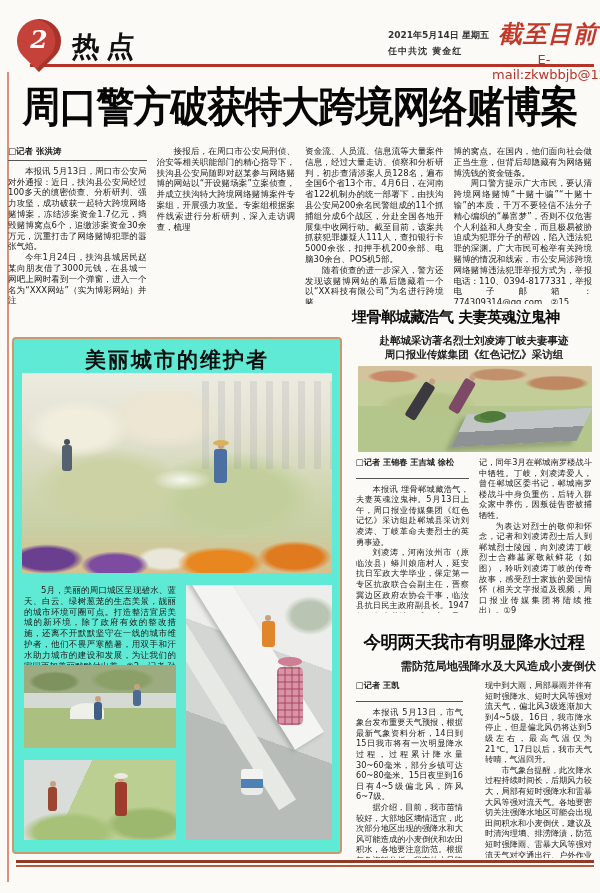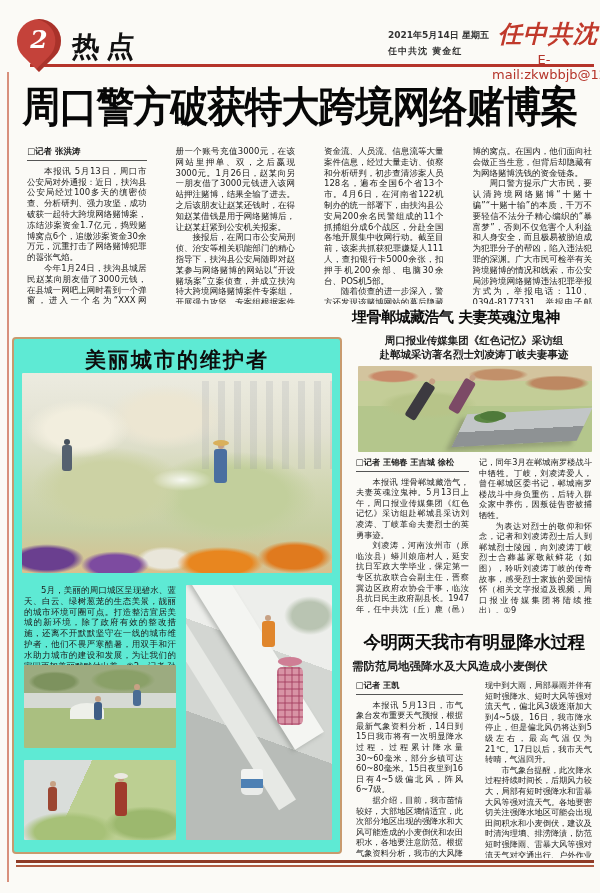--- a/index.html
+++ b/index.html
@@ -24,21 +24,21 @@
          letter-spacing:1px;white-space:nowrap;}
   .masthead-mail{position:absolute;left:492px;top:52px;width:104px;text-align:center;
          font-size:13px;color:#b5342a;}
 
   
   .headline{position:absolute;left:0;top:82px;width:600px;text-align:center;
          font-size:38px;font-weight:900;letter-spacing:-1px;color:#070707;
          transform:scaleY(1.1);}
   .lead-cols{position:absolute;left:8px;top:146px;width:584px;height:158px;
          display:flex;gap:10px;overflow:hidden;}
-  .lead-cols .col{flex:1;overflow:hidden;margin-left:19px;}
+  .lead-cols .col{flex:1;overflow:hidden;}
   .bodytxt{font-size:8.5px;line-height:10.8px;text-align:justify;color:#1b1b1b;}
   .bodytxt p{margin:0;}
   .bodytxt p.ind{text-indent:2em;}
   .byline{font-size:8.5px;font-weight:bold;color:#222;border-bottom:1px solid #555;
          padding-bottom:3px;margin-bottom:5px;}
 
   
   .city-box{position:absolute;left:12px;top:337px;width:326px;height:513px;
          border:2px solid #c89a6e;border-radius:4px;background:#5eead4;overflow:hidden;}
   .city-title{position:absolute;left:0;top:7px;width:100%;text-align:center;
@@ -122,28 +122,28 @@
      background:linear-gradient(180deg,#c2c6c7 0 55%,#8e9294 55% 100%);
      transform:skewX(-28deg) rotate(-3deg);box-shadow:-4px 4px 4px rgba(80,80,70,.3);}
   .t-fig1{left:24%;top:18%;width:12px;height:40px;background:#3c3a40;transform:rotate(32deg);}
   .t-fig2{left:42%;top:14%;width:12px;height:36px;background:#7c4a66;transform:rotate(30deg);}
   .t-flowers{position:absolute;left:52%;top:52%;width:26px;height:10px;border-radius:50%;
      background:#4f7a3a;box-shadow:-6px 2px 0 #5b8743;}
   .martyr-cols{position:absolute;left:356px;top:457px;width:236px;height:156px;
      display:flex;gap:10px;overflow:hidden;}
   .martyr-cols .col{flex:1;overflow:hidden;}
   .small-byline{font-size:8.2px;font-weight:bold;border-bottom:1px solid #555;
-     padding-bottom:3px;margin-bottom:5px;}
+     padding-bottom:10px;margin-bottom:5px;}
   .rt-txt{font-size:8.2px;line-height:10.6px;text-align:justify;}
   .rt-txt p{margin:0;}
   .rt-txt p.ind{text-indent:2em;}
 
   .weather-title{position:absolute;left:352px;top:630px;width:244px;text-align:center;
      font-size:17.5px;font-weight:700;letter-spacing:-.5px;color:#0b0b0b;white-space:nowrap;}
-  .weather-sub{position:absolute;left:352px;top:659px;width:244px;text-align:left;
+  .weather-sub{position:absolute;left:352px;top:659px;width:244px;text-align:right;
      font-size:11.5px;font-weight:bold;color:#1e1e1e;}
   .weather-cols{position:absolute;left:356px;top:680px;width:236px;height:178px;
      display:flex;gap:22px;overflow:hidden;}
   .weather-cols .col{flex:1;overflow:hidden;}
 
   
   .foot-line1{position:absolute;left:16px;right:6px;top:860px;height:2.5px;background:#8f3b26;}
   .foot-line2{position:absolute;left:16px;right:6px;top:865px;height:1.5px;background:#b05c42;}
 </style>
 </head>
@@ -152,32 +152,31 @@
 <div class="page">
 
   <div class="left-rule"></div>
   <div class="hdr-line"></div>
   <div class="pin">
     <b>2</b>
   </div>
   <div class="section-name">热点</div>
   <div class="hdr-date">2021年5月14日 星期五</div>
   <div class="hdr-editor">任中共沈 黄金红</div>
-  <div class="masthead">任中共沈</div>
+  <div class="masthead">截至目前</div>
   <div class="masthead-mail">E-mail:zkwbbjb@126.com</div>
 
   <div class="headline">周口警方破获特大跨境网络赌博案</div>
   <div class="lead-cols bodytxt">
     <div class="col">
       <div class="byline">□记者 张洪涛</div>
       <p class="ind">本报讯 5月13日，周口市公安局对外通报：近日，扶沟县公安局经过100多天的缜密侦查、分析研判、强力攻坚，成功破获一起特大跨境网络赌博案，冻结涉案资金1.7亿元，捣毁赌博窝点6个，追缴涉案资金30余万元，沉重打击了网络赌博犯罪的嚣张气焰。</p>
       <p class="ind">今年1月24日，扶沟县城居民赵某向朋友借了3000元钱，在县城一网吧上网时看到一个弹窗，进入一个名为“XXX网站”（实为博彩网站）并注</p>
     </div>
     <div class="col">
-      <p>册一个账号充值3000元，在该网站里押单、双，之后赢现3000元。1月26日，赵某向另一朋友借了3000元钱进入该网站押注赌博，结果全输了进去。之后该朋友让赵某还钱时，在得知赵某借钱是用于网络赌博后，让赵某赶紧到公安机关报案。</p>
       <p class="ind">接报后，在周口市公安局刑侦、治安等相关职能部门的精心指导下，扶沟县公安局随即对赵某参与网络赌博的网站以“开设赌场案”立案侦查，并成立扶沟特大跨境网络赌博案件专案组，开展强力攻坚。专案组根据案件线索进行分析研判，深入走访调查，梳理</p>
     </div>
     <div class="col">
       <p>资金流、人员流、信息流等大量案件信息，经过大量走访、侦察和分析研判，初步查清涉案人员128名，遍布全国6个省13个市。4月6日，在河南省122机制办的统一部署下，由扶沟县公安局200余名民警组成的11个抓捕组分成6个战区，分赴全国各地开展集中收网行动。截至目前，该案共抓获犯罪嫌疑人111人，查扣银行卡5000余张，扣押手机200余部、电脑30余台、POS机5部。</p>
       <p class="ind">随着侦查的进一步深入，警方还发现该赌博网站的幕后隐藏着一个以“XX科技有限公司”为名进行跨境赌</p>
     </div>
     <div class="col">
       <p>博的窝点。在国内，他们面向社会做正当生意，但背后却隐藏有为网络赌博洗钱的资金链条。</p>
       <p class="ind">周口警方提示广大市民，要认清跨境网络赌博“十赌十骗”“十赌十输”的本质，千万不要轻信不法分子精心编织的“暴富梦”，否则不仅危害个人利益和人身安全，而且极易被胁迫成为犯罪分子的帮凶，陷入违法犯罪的深渊。广大市民可检举有关跨境赌博的情况和线索，市公安局涉跨境网络赌博违法犯罪举报方式为，举报电话：110、0394-8177331，举报电子邮箱：774309314@qq.com。②15</p>
     </div>
@@ -231,22 +230,22 @@
       <div class="fig b-fig-pink">
           <i class="head"></i>
           <i class="hat"></i>
         </div>
       <div class="b-bucket"></div>
     </div>
   </div>
 
   <div class="martyr-title">埋骨郸城藏浩气 夫妻英魂泣鬼神</div>
   <div class="martyr-sub">
+    <div>赴郸城采访著名烈士刘凌涛丁岐夫妻事迹</div>
     <div>周口报业传媒集团《红色记忆》采访组</div>
-    <div>赴郸城采访著名烈士刘凌涛丁岐夫妻事迹</div>
   </div>
 
   <div class="ph ph-tomb">
     <div class="t-slab"></div>
     <div class="fig t-fig1">
         <i class="head"></i>
       </div>
     <div class="fig t-fig2">
         <i class="head"></i>
       </div>

